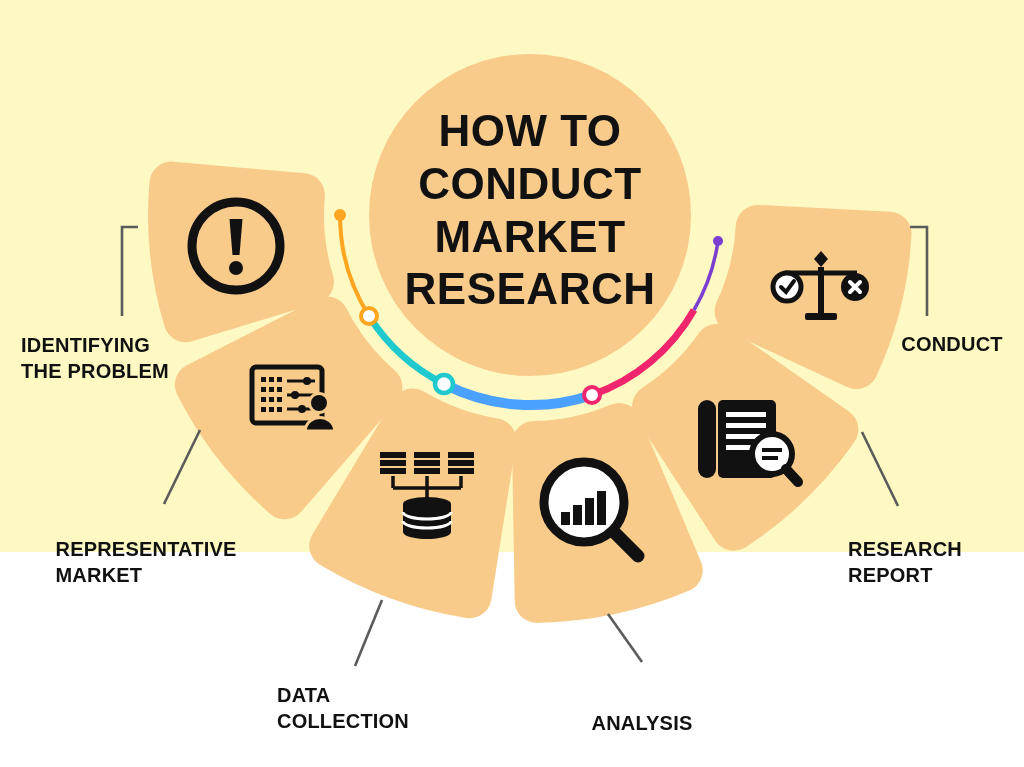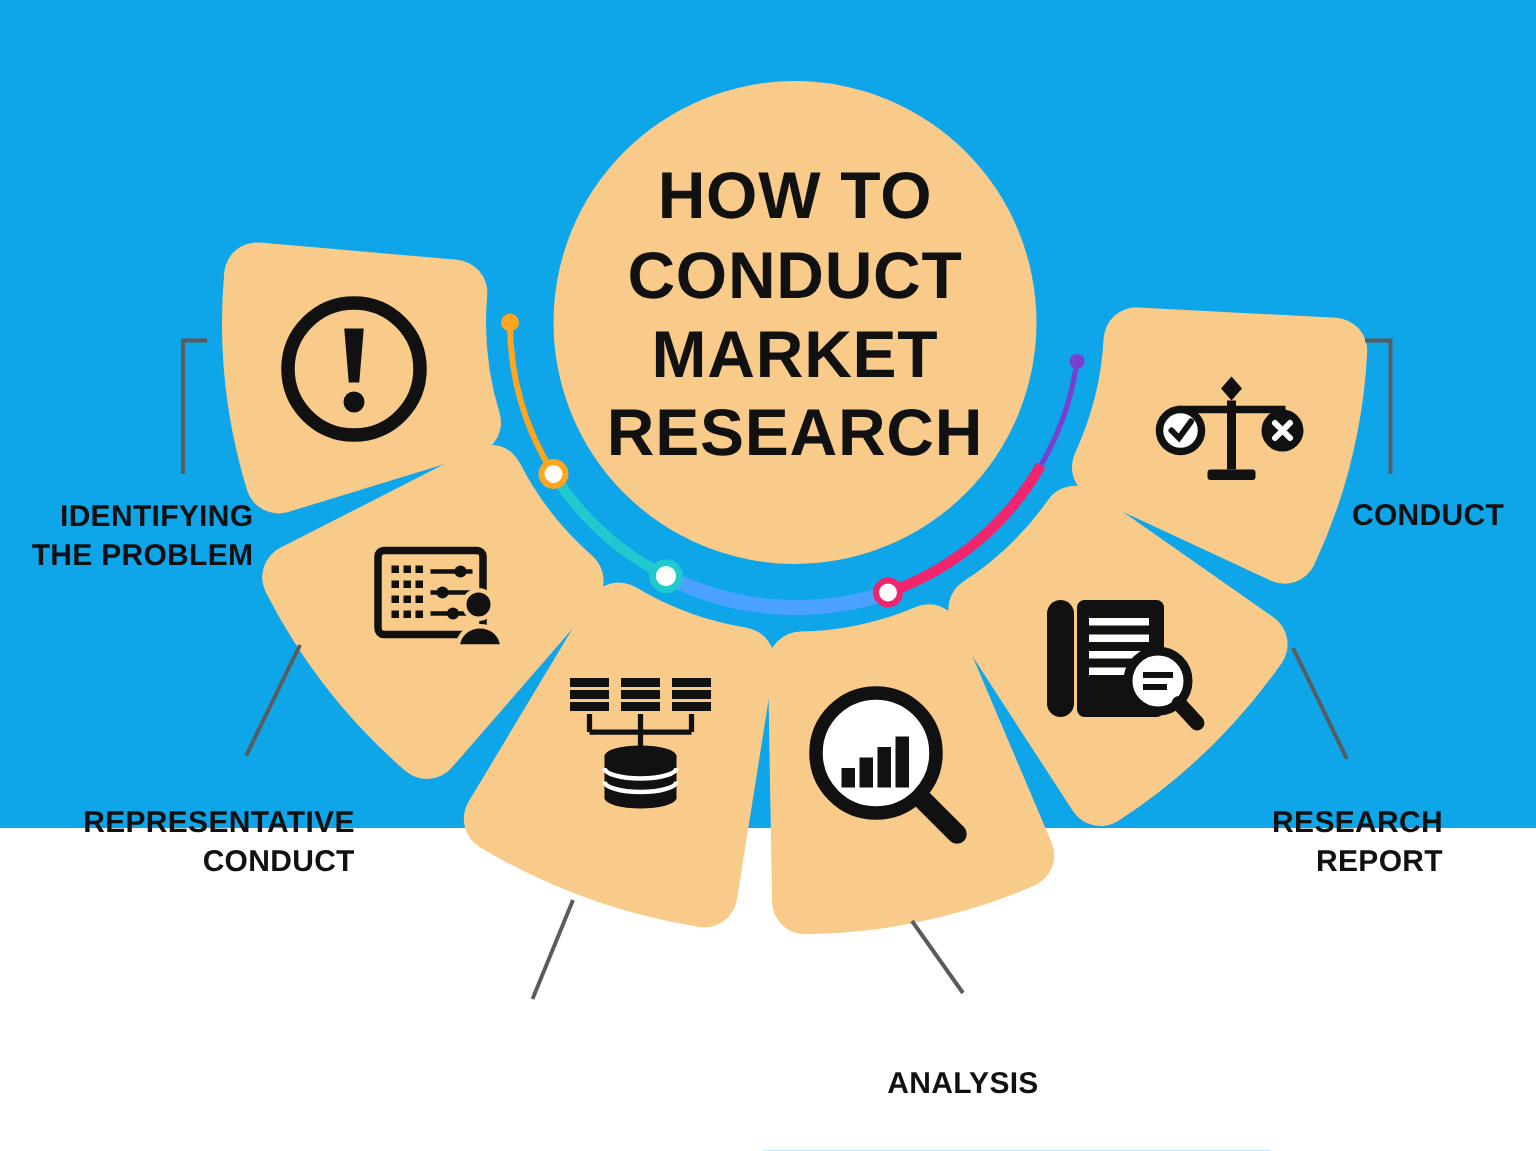--- a/index.html
+++ b/index.html
@@ -1,34 +1,34 @@
 <!DOCTYPE html>
 <html style="--petal: #F8CB8B; --ink: #111111; --connector: #5B5B5B;"><head>
 <meta charset="utf-8">
 <style>
   * { margin:0; padding:0; box-sizing:border-box; }
   html,body { background:#fff; }
   body {
     width:1024px; height:767px; overflow:hidden;
     font-family:"Liberation Sans", sans-serif;
   }
-  .canvas { position:relative; width:1024px; height:552px; background:#0ea5e9; }
+  .canvas { position:relative; width:1024px; height:552px; background:#fef9c3; }
   .layer  { position:absolute; left:0; top:0; }
 
   .title {
     position:absolute; left:530px; top:211px;
     transform:translate(-50%,-50%);
     width:340px; text-align:center;
     font-weight:bold; font-size:44px; line-height:1.2;
     letter-spacing:0.5px; color:var(--ink);
     white-space:pre-line;
   }
   .step-label {
     position:absolute; transform:translate(-50%,-50%);
-    text-align:right; font-weight:bold; font-size:20px;
+    text-align:left; font-weight:bold; font-size:20px;
     line-height:1.32; letter-spacing:0.2px;
     color:var(--ink); white-space:pre-line;
   }
   .petal {
     fill:var(--petal); stroke:var(--petal);
     stroke-width:44px; stroke-linejoin:round;
   }
   .peach { fill:var(--petal); }
   .ink   { fill:var(--ink); }
   .ink-s { stroke:var(--ink); fill:none; }
@@ -137,18 +137,20 @@
   </svg>
 
   <div class="title">HOW TO
 CONDUCT
 MARKET
 RESEARCH</div>
 
   <div class="step-label" style="left:95px;  top:358px;">IDENTIFYING
 THE PROBLEM</div>
   <div class="step-label" style="left:146px; top:562px;">REPRESENTATIVE
-CONDUCT</div>
+MARKET</div>
+  <div class="step-label" style="left:343px; top:708px;">DATA
+COLLECTION</div>
   <div class="step-label" style="left:642px; top:691px;margin-top:32px;">ANALYSIS</div>
   <div class="step-label" style="left:905px; top:562px;">RESEARCH
 REPORT</div>
   <div class="step-label" style="left:952px; top:344px;">CONDUCT</div>
 </div>
 
 </body></html>

